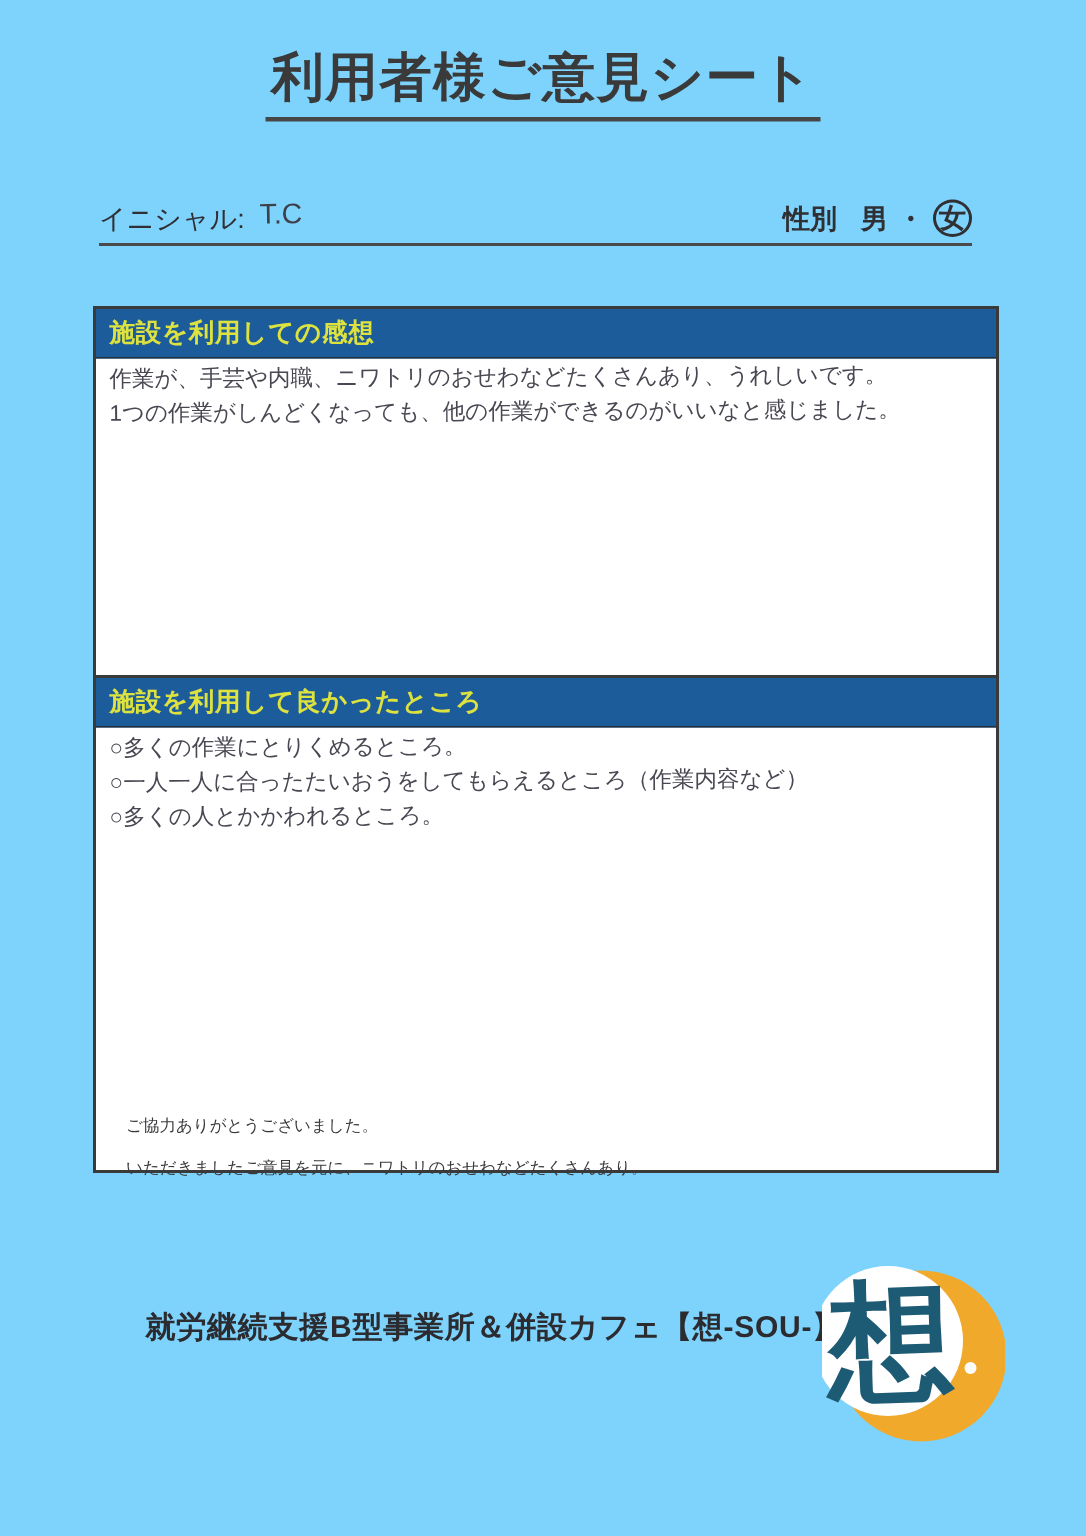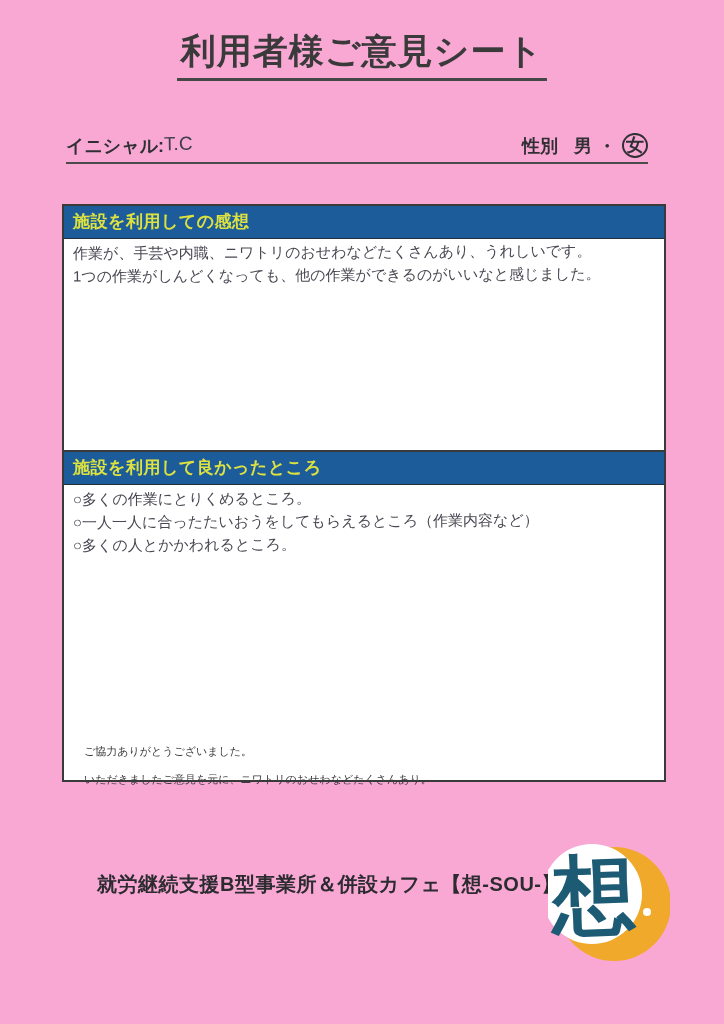--- a/index.html
+++ b/index.html
@@ -4,21 +4,21 @@
 <style>
   * { margin: 0; padding: 0; box-sizing: border-box; }
   html, body { background: #ffffff; }
   body { font-family: "Liberation Sans", "DejaVu Sans", sans-serif; }
 
   .page {
     position: relative;
     width: 724px;
     height: 1024px;
     margin: 0 auto;
-    background: #f9a8d4;
+    background: #7dd3fc;
     overflow: hidden;
   }
 
   
   .title-wrap {
     position: absolute;
     top: 28px;
     left: 0;
     right: 0;
     text-align: center;
@@ -41,29 +41,30 @@
     width: 582px;
     display: flex;
     justify-content: space-between;
     align-items: flex-end;
     border-bottom: 2px solid #4a4a4a;
     padding-bottom: 4px;
   }
   .initial-group { display: flex; align-items: flex-end; }
   .meta-label {
     font-size: 18px;
-    font-weight: bold;
+    font-weight: normal;
     color: #2f2f34;
   }
   .handwriting {
     font-size: 18px;
     color: #3f3f49;
     transform: rotate(-1deg);
   }
   .initial-value {
+    margin-left: 10px;
     font-size: 19px;
     position: relative;
     top: -3px;
   }
   .gender-group {
     display: flex;
     align-items: center;
     gap: 6px;
     font-size: 18px;
     font-weight: bold;

